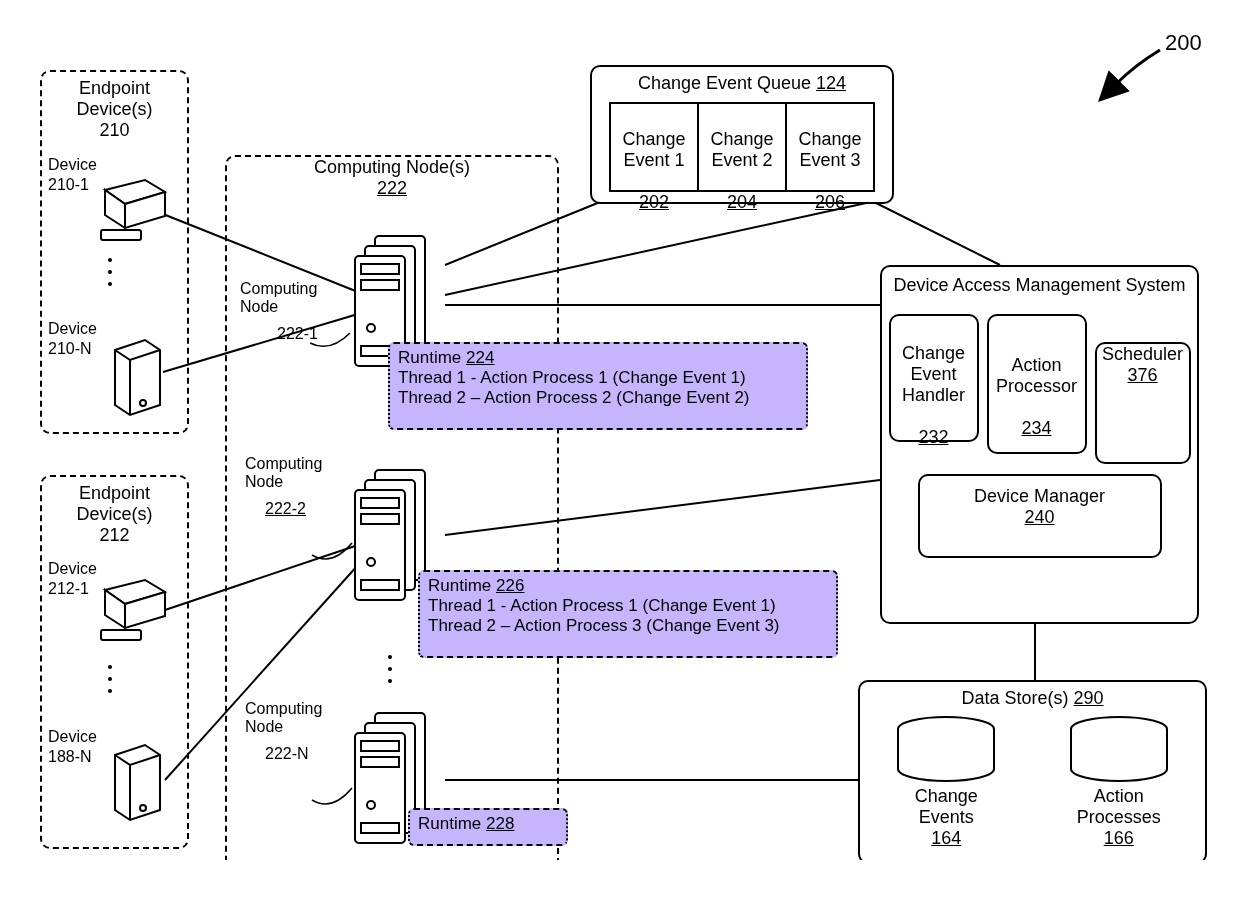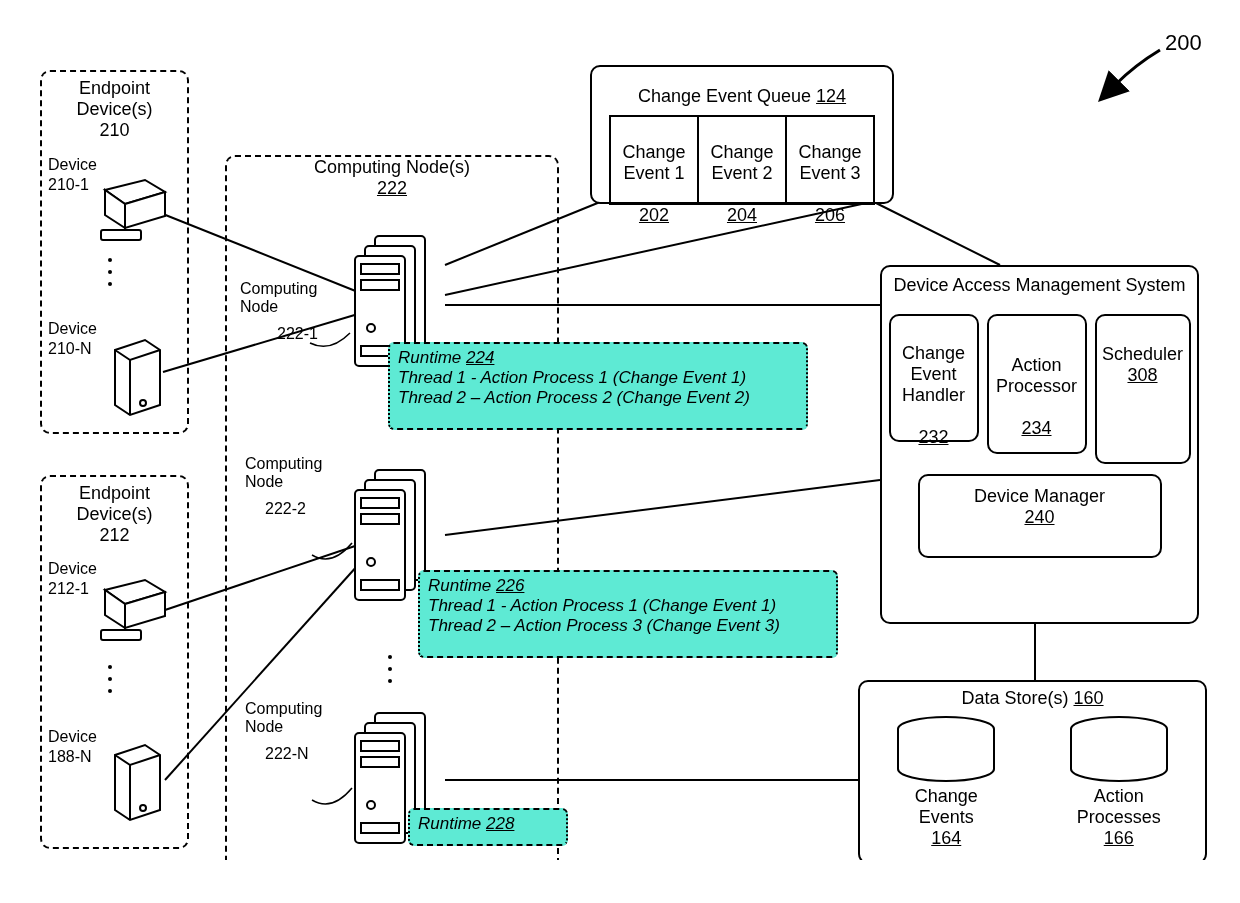--- a/index.html
+++ b/index.html
@@ -25,25 +25,24 @@
     position:absolute;
     border:2px dashed #000;
     border-radius:10px;
     text-align:center;
   }
   .dotdash{
     position:absolute;
     border:2px dashed #000;
     border-style:dashed dotted dashed dotted;
     border-radius:6px;
-    background:#5eead4;
+    background:#c4b5fd;
     text-align:left;
     padding:4px 8px;
     font-size:17px;
-    font-style:italic;
   }
   .u{ text-decoration:underline; }
   .tiny{ font-size:16px; }
   .vdots{
     position:absolute;
     display:flex;
     flex-direction:column;
     align-items:center;
     gap:8px;
   }
@@ -185,21 +184,21 @@
 
 <div class="dotdash" style="left:388px;top:342px;width:400px;height:76px;z-index:3;">
   <span>Runtime</span>
   <span class="u">224</span><br>
   <span>Thread 1 - Action Process 1 (Change Event 1)</span><br>
   <span>Thread 2 – Action Process 2 (Change Event 2)</span>
 </div>
 
 <div style="position:absolute;left:245px;top:455px;white-space:pre-line;" class="tiny">Computing
 Node</div>
-<div style="position:absolute;left:265px;top:500px;" class="tiny">222-2</div>
+<div style="position:absolute;left:265px;top:500px;text-decoration:underline;" class="tiny">222-2</div>
 <svg style="position:absolute;left:345px;top:462px;" width="110" height="150">
   <g class="dev-server">
     <rect x="30" y="8" width="50" height="110" rx="4"></rect>
     <rect x="20" y="18" width="50" height="110" rx="4"></rect>
     <rect x="10" y="28" width="50" height="110" rx="4"></rect>
     <rect x="16" y="36" width="38" height="10"></rect>
     <rect x="16" y="52" width="38" height="10"></rect>
     <circle cx="26" cy="100" r="4"></circle>
     <rect x="16" y="118" width="38" height="10"></rect>
   </g>
@@ -230,21 +229,21 @@
     <circle cx="26" cy="100" r="4"></circle>
     <rect x="16" y="118" width="38" height="10"></rect>
   </g>
 </svg>
 <div class="dotdash" style="left:408px;top:808px;width:140px;height:26px;z-index:3;">
   <span>Runtime</span>
   <span class="u">228</span>
 </div>
 
 <div class="box" style="left:590px;top:65px;width:300px;height:135px;">
-  <div style="margin-top:19px;">
+  <div style="margin-top:6px;">
     <span>Change Event Queue</span>
     <span class="u">124</span>
   </div>
   <div style="display:flex;justify-content:center;gap:0;margin-top:8px;">
     <div style="border:2px solid #000;width:86px;height:82px;white-space:pre-line;padding-top:4px;">
       <span>Change
 Event 1</span><br>
       <span class="u">202</span>
     </div>
     <div style="border:2px solid #000;border-left:none;width:86px;height:82px;white-space:pre-line;padding-top:4px;">
@@ -267,35 +266,35 @@
       <span>Change
 Event
 Handler</span><br>
       <span class="u">232</span>
     </div>
     <div class="box" style="position:relative;width:96px;height:118px;white-space:pre-line;padding-top:18px;">
       <span>Action
 Processor</span><br>
       <span class="u">234</span>
     </div>
-    <div class="box" style="position:relative;width:92px;height:118px;padding-top:28px;">
+    <div class="box" style="position:relative;width:92px;height:118px;margin-top:28px;">
       <span>Scheduler</span><br>
-      <span class="u">308</span>
+      <span class="u">376</span>
     </div>
   </div>
   <div class="box" style="position:relative;width:240px;height:70px;margin:10px auto 0;padding-top:10px;">
     <span>Device Manager</span><br>
     <span class="u">240</span>
   </div>
 </div>
 
 <div class="box" style="left:858px;top:680px;width:345px;height:180px;">
   <div style="margin-top:6px;">
     <span>Data Store(s)</span>
-    <span class="u">160</span>
+    <span class="u">290</span>
   </div>
   <div style="display:flex;justify-content:space-around;margin-top:6px;">
     <div>
       <svg width="120" height="70">
         <g class="dev-cyl">
           <ellipse cx="60" cy="14" rx="48" ry="12"></ellipse>
           <path d="M12 14 L12 54 A48 12 0 0 0 108 54 L108 14"></path>
         </g>
       </svg>
       <div style="white-space:pre-line;margin-top:-4px;">Change

